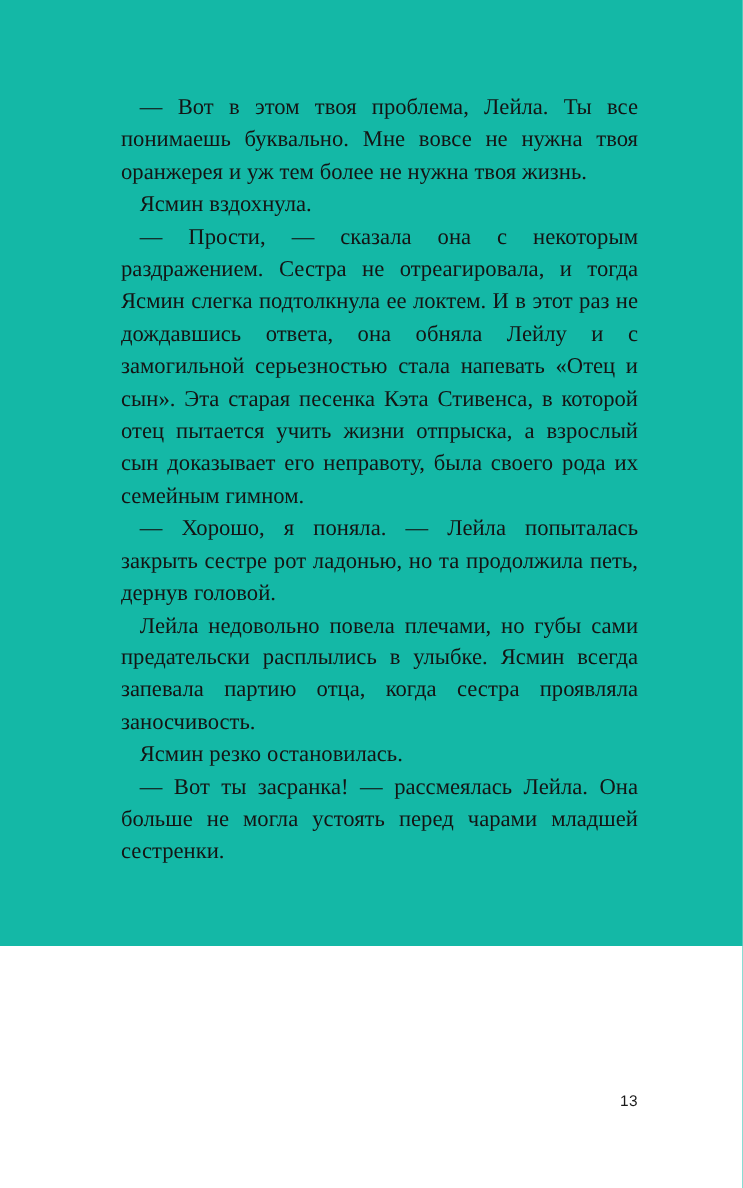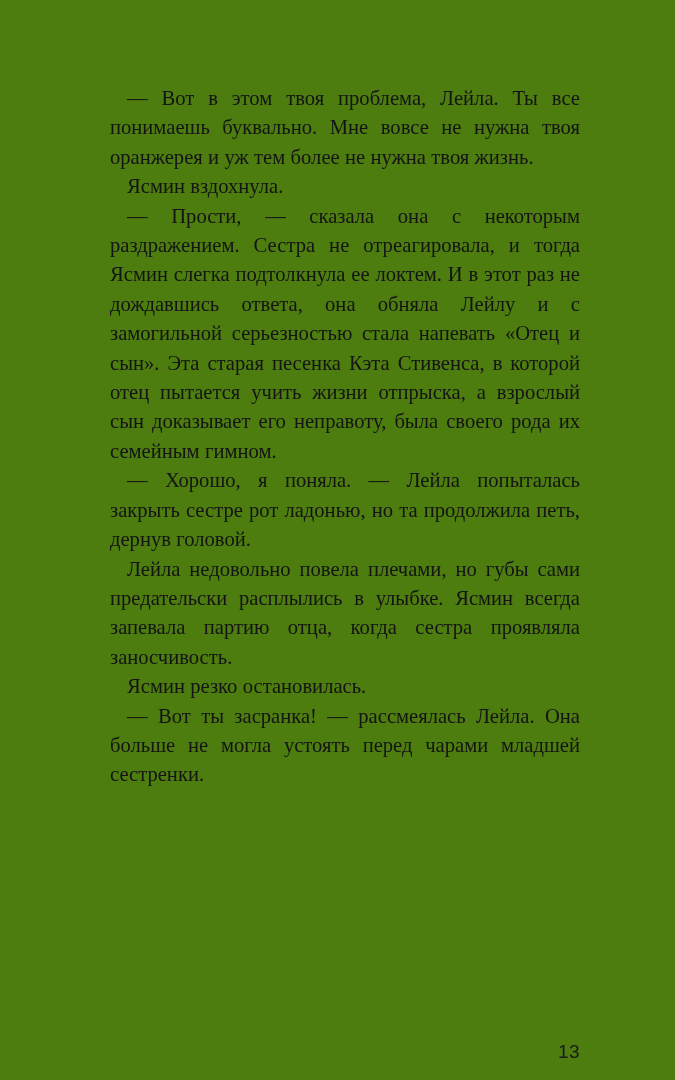--- a/index.html
+++ b/index.html
@@ -13,22 +13,22 @@
     background: #ffffff;
     font-family: "Liberation Serif", "DejaVu Serif", serif;
     color: #141414;
     overflow: hidden;
     position: relative;
   }
 
   .page {
     position: relative;
     width: 675px;
-    height: 1080px;
-    background: #4d7c0f;
+    height: 860px;
+    background: #14b8a6;
     box-sizing: border-box;
   }
 
   
   .text-block {
     position: absolute;
     left: 110px;
     top: 84px;
     width: 470px;
   }
@@ -43,24 +43,24 @@
     word-spacing: 0.2px;
     hyphens: manual;
     -webkit-hyphens: manual;
   }
 
   
   .folio {
     position: absolute;
     left: 110px;
     width: 470px;
-    top: 1040px;
+    top: 988px;
     text-align: right;
     font-family: "Liberation Sans", "DejaVu Sans", sans-serif;
-    font-size: 19px;
+    font-size: 14px;
     line-height: 24px;
     color: #1a1a1a;
     letter-spacing: 0.4px;
   }
 </style>
 </head>
 <body>
 
 <div class="page">
 

